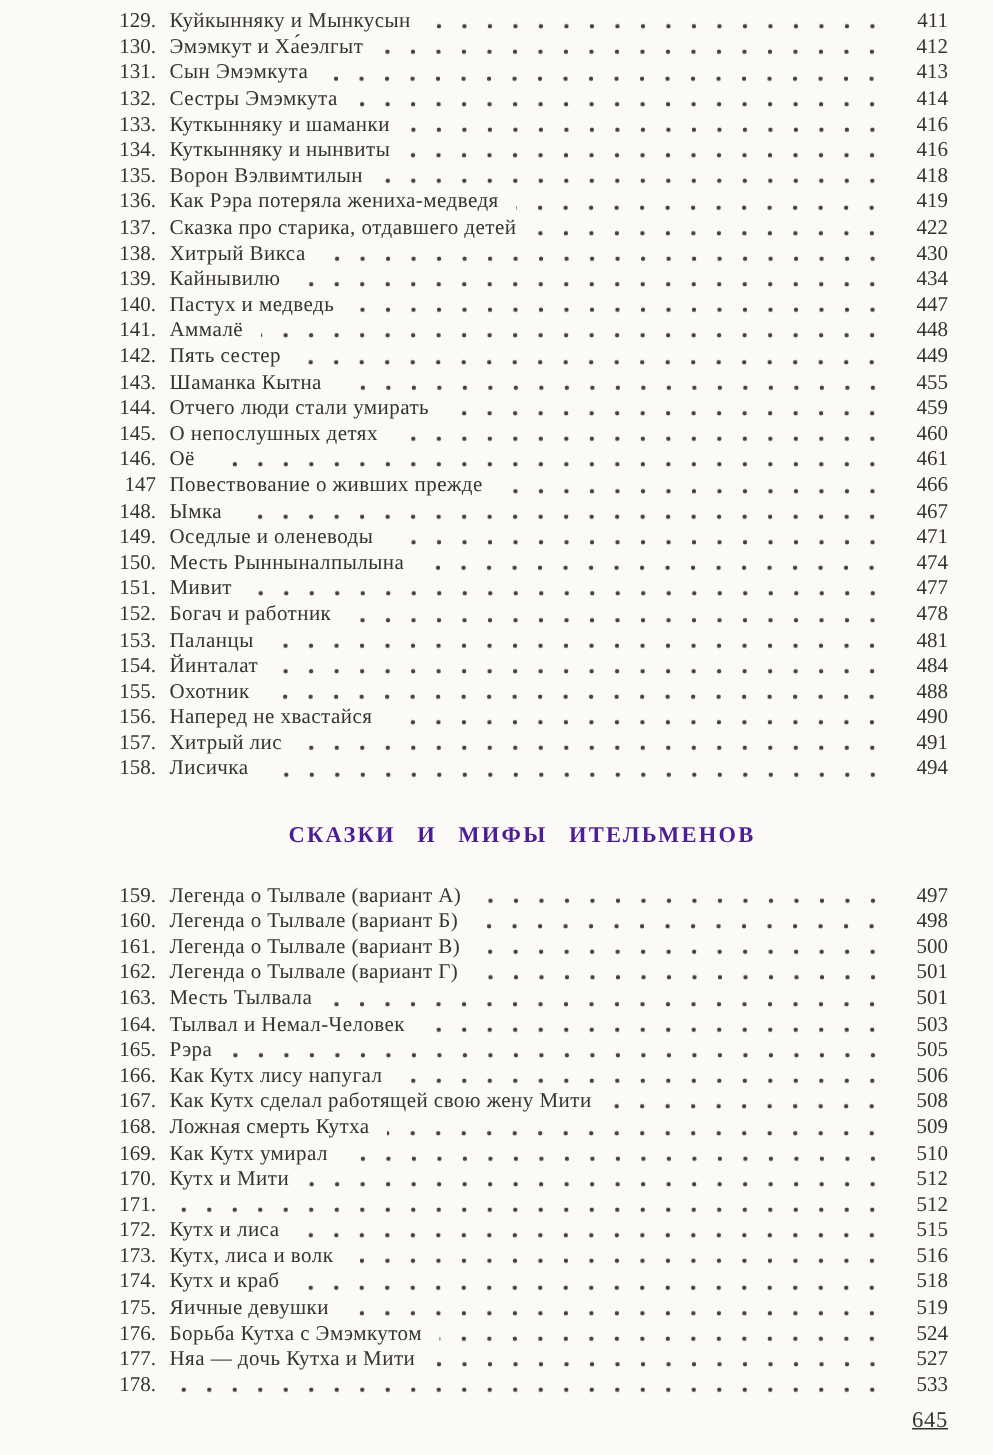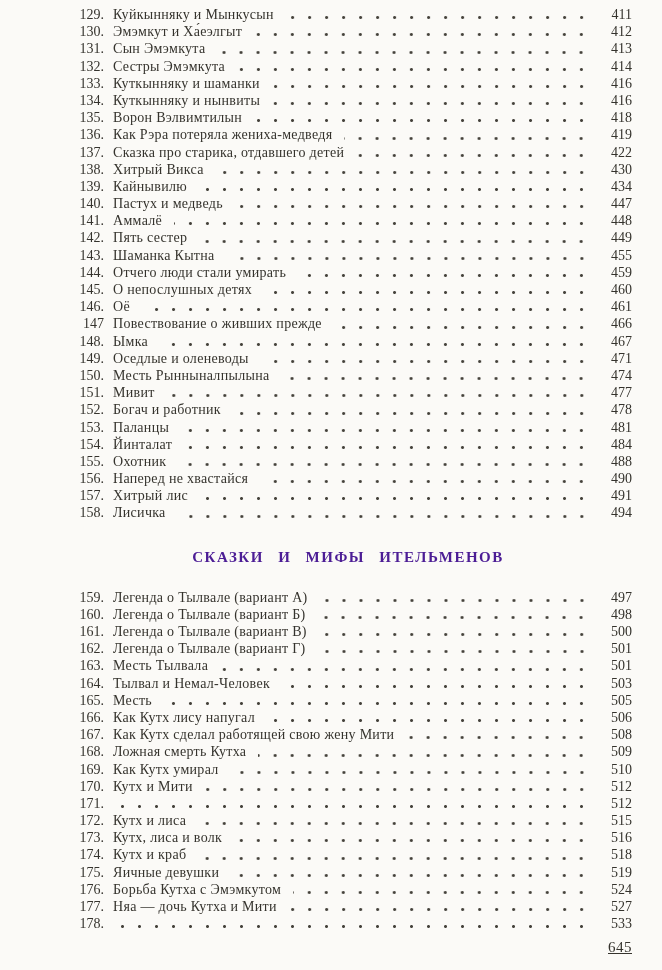--- a/index.html
+++ b/index.html
@@ -285,21 +285,21 @@
         <span class="toc-page">501</span>
       </div>
       <div class="toc-row">
         <span class="toc-num">164.</span>
         <span class="toc-title">Тылвал и Немал-Человек</span>
         <span class="toc-leader"></span>
         <span class="toc-page">503</span>
       </div>
       <div class="toc-row">
         <span class="toc-num">165.</span>
-        <span class="toc-title">Месть</span>
+        <span class="toc-title">Рэра</span>
         <span class="toc-leader"></span>
         <span class="toc-page">505</span>
       </div>
       <div class="toc-row">
         <span class="toc-num">166.</span>
         <span class="toc-title">Как Кутх лису напугал</span>
         <span class="toc-leader"></span>
         <span class="toc-page">506</span>
       </div>
       <div class="toc-row">

